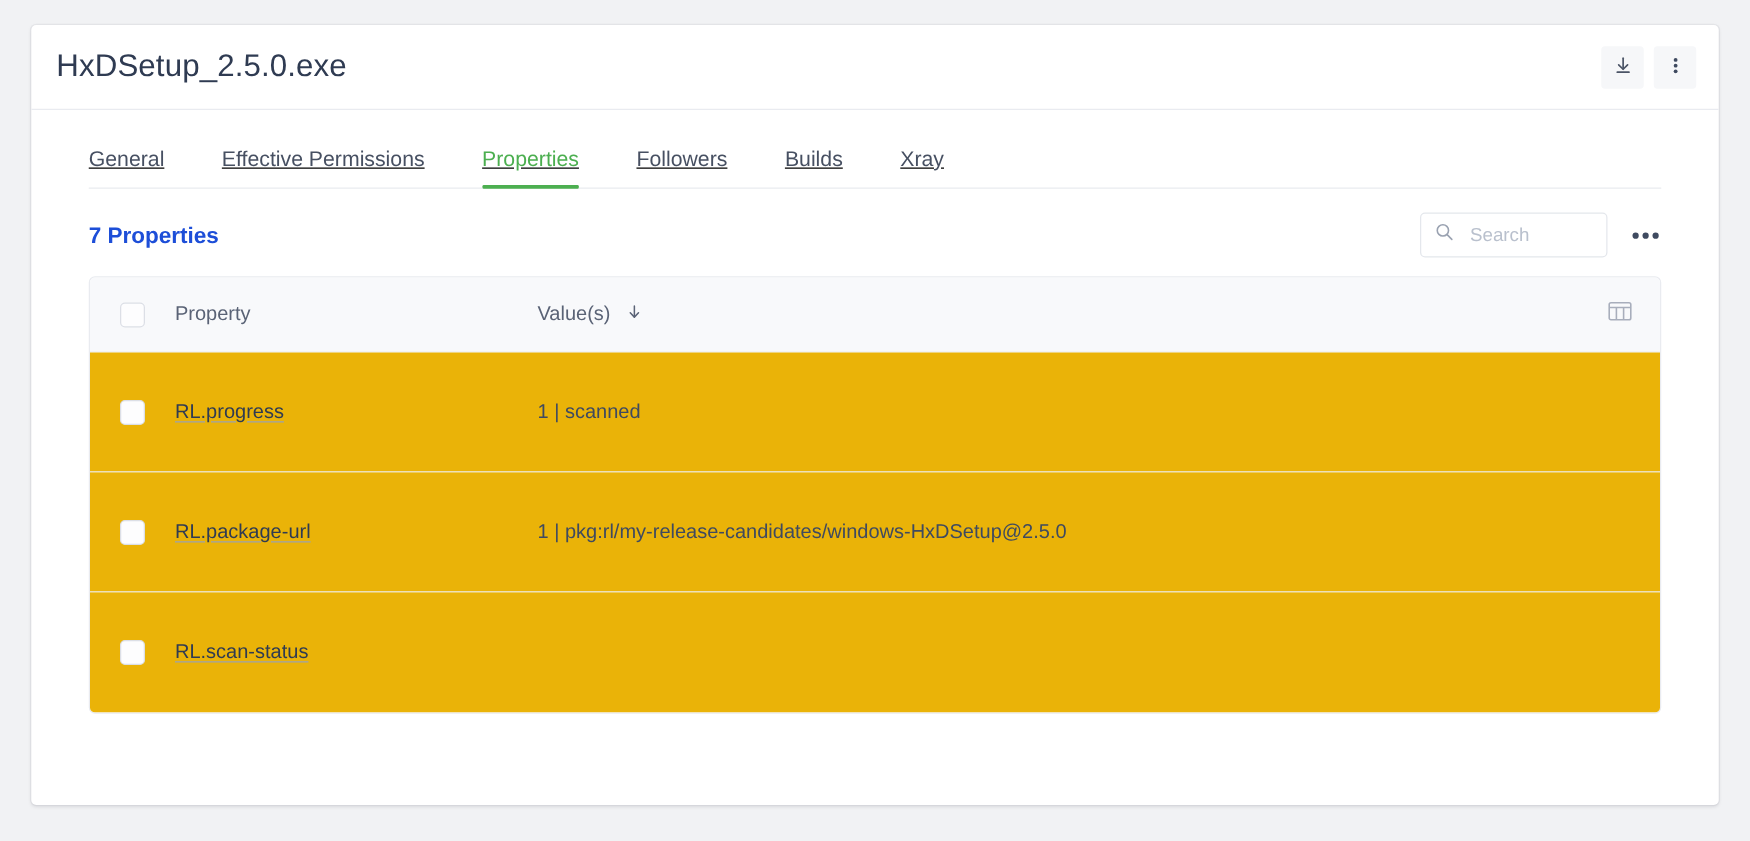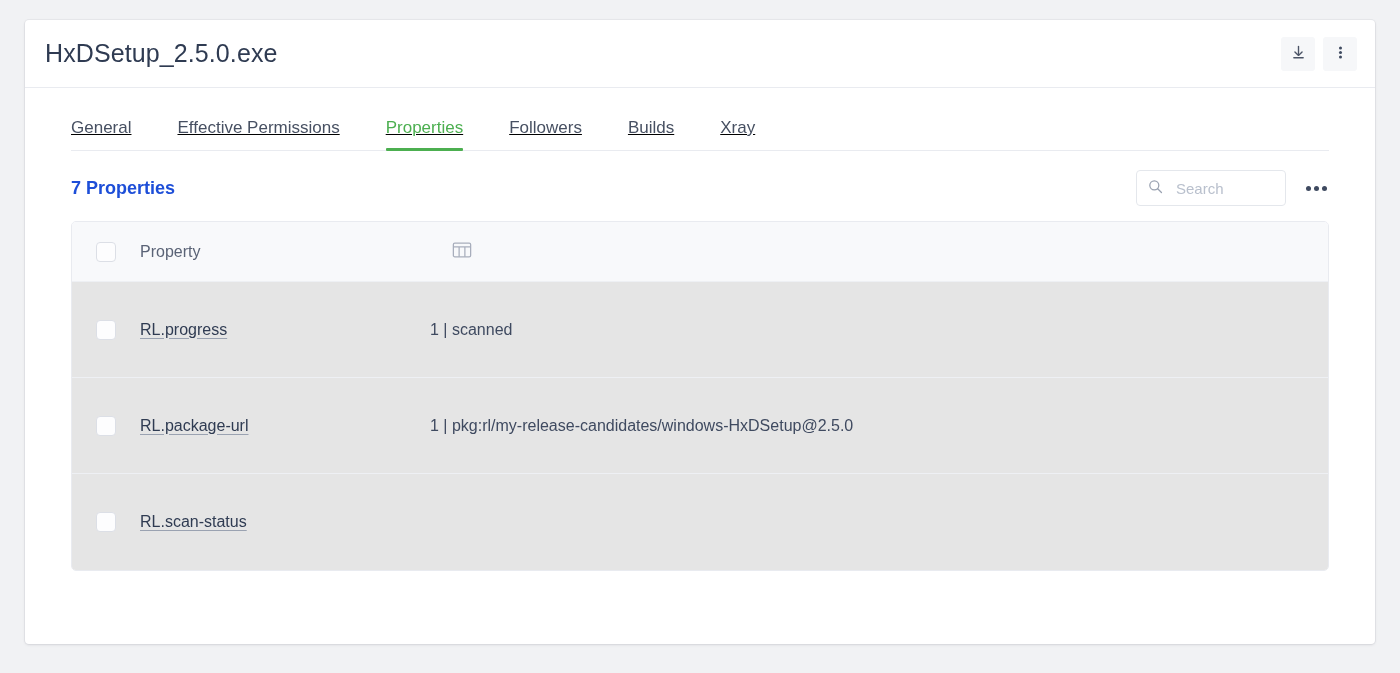--- a/index.html
+++ b/index.html
@@ -178,21 +178,21 @@
     border-bottom: 1px solid #eef0f4;
     box-sizing: border-box;
   }
   .trow:last-child { border-bottom: none; }
   .thead {
     background: #f8f9fb;
     height: 60px;
   }
   .tbody-row {
     height: 96px;
-    background: #e5e5e5;
+    background: #eab308;
   }
   .col-check {
     width: 68px;
     display: flex;
     justify-content: center;
     align-items: center;
     flex: 0 0 68px;
   }
   .col-prop {
     width: 290px;
@@ -307,20 +307,31 @@
 
     <div class="table-wrap">
 
       <div class="trow thead">
         <div class="col-check">
           <div class="checkbox"></div>
         </div>
         <div class="col-prop">
           <span class="th-label">Property</span>
         </div>
+        <div class="col-val">
+          <span class="th-val">
+            <span class="th-label">Value(s)</span>
+            <span>
+              <svg width="15" height="15" viewBox="0 0 20 20" fill="none">
+                <path d="M10 3.6 L10 15.4" stroke="#5a6376" stroke-width="1.6" stroke-linecap="round"></path>
+                <path d="M5.6 11 L10 15.6 L14.4 11" stroke="#5a6376" stroke-width="1.6" stroke-linecap="round" stroke-linejoin="round"></path>
+              </svg>
+            </span>
+          </span>
+        </div>
         <div class="col-gear">
           <span>
             <svg width="20" height="18" viewBox="0 0 22 20" fill="none">
               <rect x="1.4" y="2.4" width="19.2" height="15.2" rx="1.6" stroke="#a8aebc" stroke-width="1.4"></rect>
               <path d="M1.4 6.6 L20.6 6.6" stroke="#a8aebc" stroke-width="1.4"></path>
               <path d="M7.8 6.6 L7.8 17.6" stroke="#a8aebc" stroke-width="1.4"></path>
               <path d="M14.2 6.6 L14.2 17.6" stroke="#a8aebc" stroke-width="1.4"></path>
             </svg>
           </span>
         </div>

